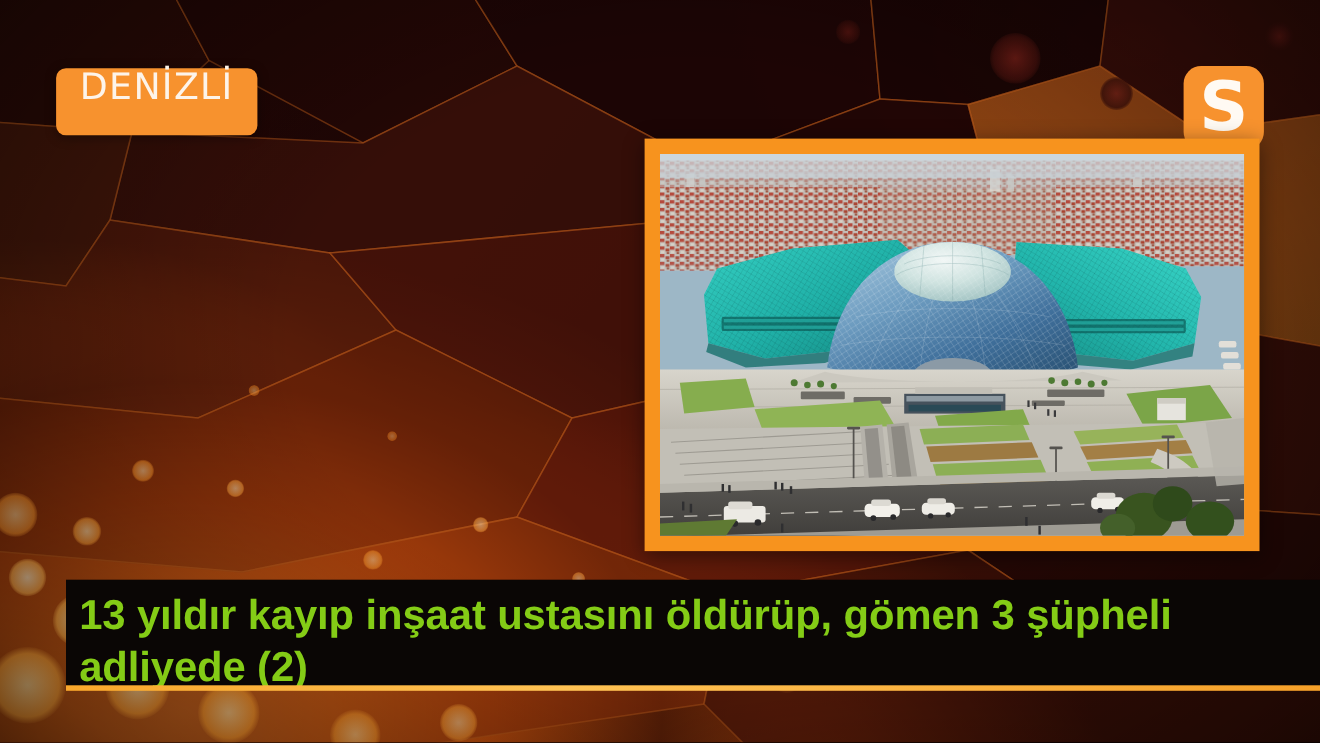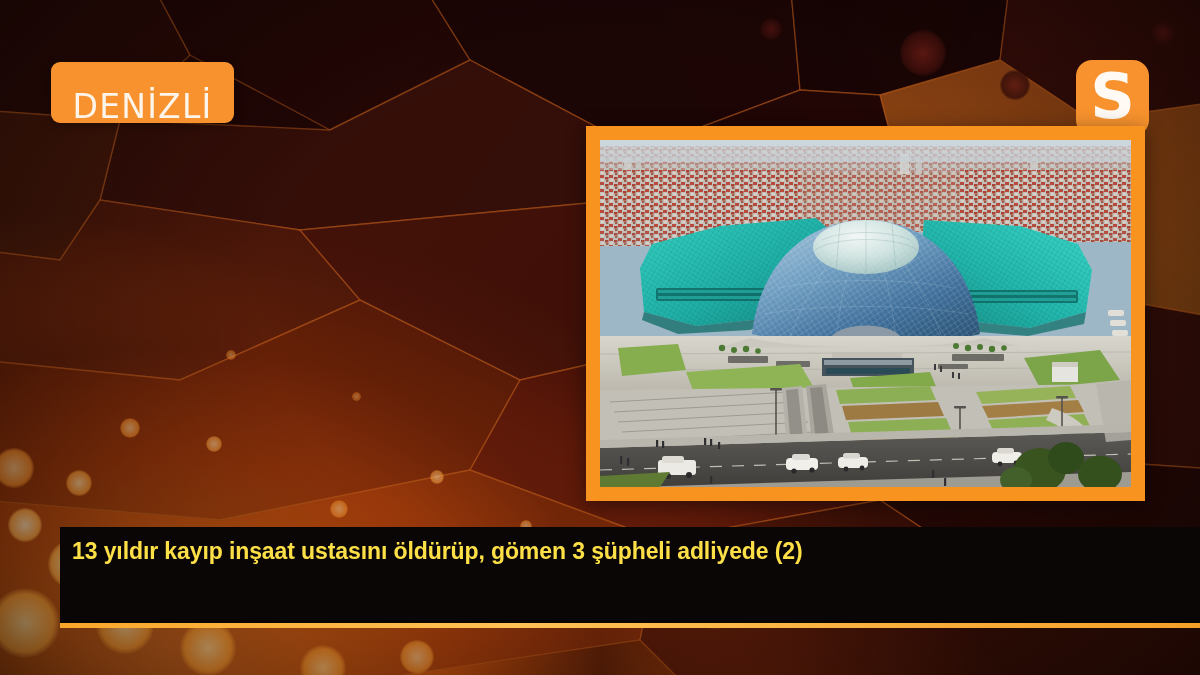--- a/index.html
+++ b/index.html
@@ -47,21 +47,21 @@
   
   .city-badge {
     position: absolute;
     left: 51px;
     top: 62px;
     width: 183px;
     height: 61px;
     background: #F7922E;
     border-radius: 9px;
     display: flex;
-    align-items: flex-end;
+    align-items: flex-start;
     justify-content: center;
     box-shadow: 0 2px 10px rgba(0,0,0,0.35);
   }
   .city-badge span {
     color: #fdf4ea;
     font-size: 33px;
     font-weight: 400;
     letter-spacing: 1.2px;
     line-height: 1;
     font-family: "DejaVu Sans", sans-serif;
@@ -117,22 +117,22 @@
     left: 60px;
     top: 527px;
     width: 1140px;
     height: 98px;
     background: #0a0605;
     box-sizing: border-box;
     padding: 10px 22px 0 12px;
   }
   .headline-panel h1 {
     margin: 0;
-    color: #fde047;
-    font-size: 23px;
+    color: #84cc16;
+    font-size: 38px;
     line-height: 1.24;
     font-weight: 700;
     font-family: "Liberation Sans", sans-serif;
     letter-spacing: -0.1px;
   }
   .headline-rule {
     position: absolute;
     left: 60px;
     top: 623px;
     width: 1140px;

